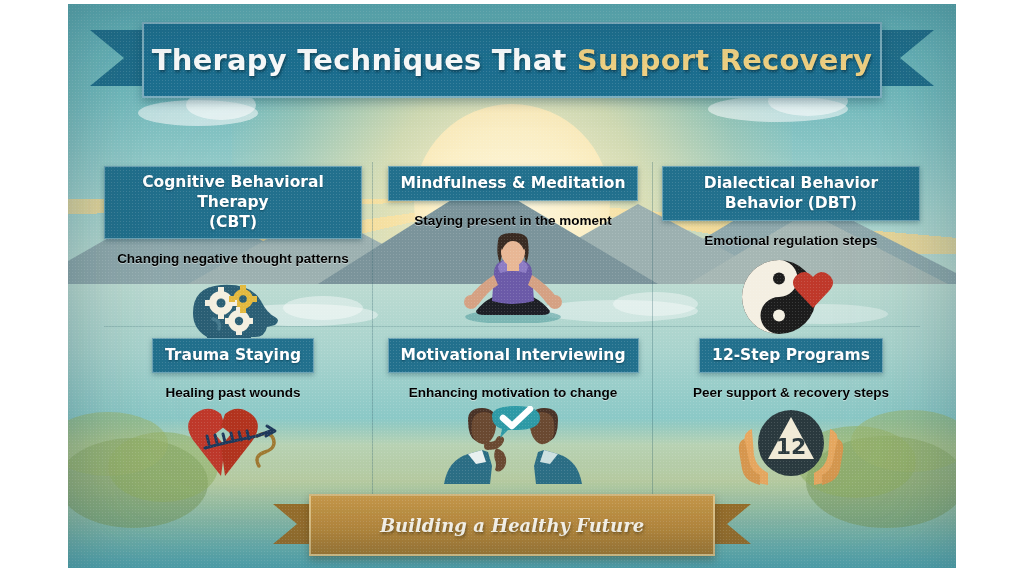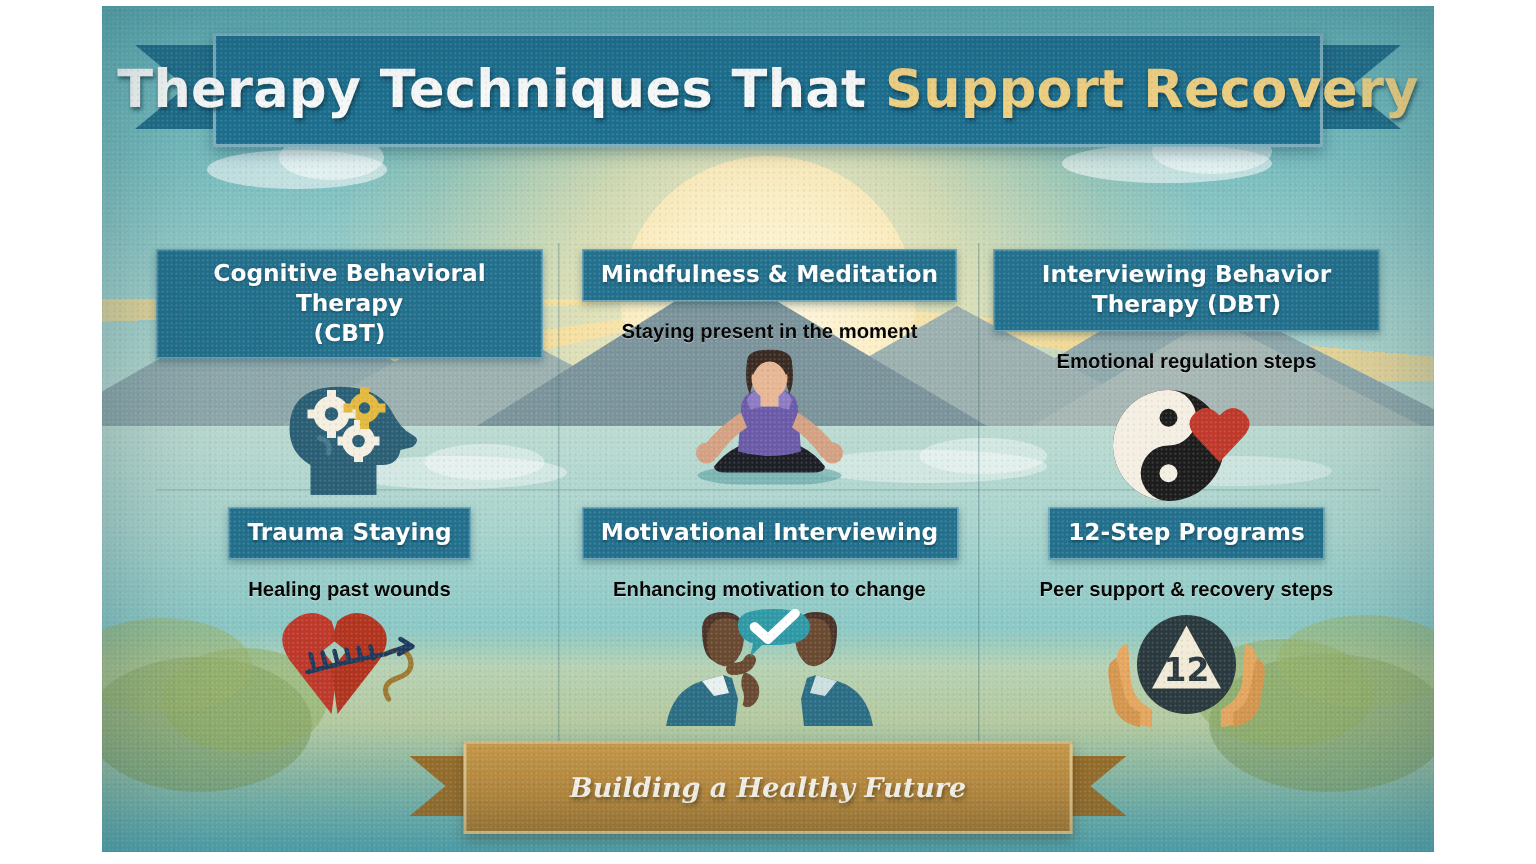--- a/index.html
+++ b/index.html
@@ -75,21 +75,21 @@
   .rt-tail.r{right:0; clip-path:polygon(0 0,100% 0,calc(100% - 34px) 50%,100% 100%,0 100%);}
   .rt-main{
     position:absolute; left:52px; right:52px; top:0; height:72px;
     background:#1d7091;
     border:2px solid rgba(210,232,235,.55);
     box-shadow:0 4px 9px rgba(10,50,65,.35);
     display:flex; align-items:center; justify-content:center;
   }
   .rt-title{
     font-family:"DejaVu Sans",sans-serif;
-    font-weight:700; font-size:35px; letter-spacing:.2px;
+    font-weight:700; font-size:29px; letter-spacing:.2px;
     white-space:nowrap; color:#ffffff;
     text-shadow:1px 2px 3px rgba(8,45,60,.65);
   }
   .rt-title .gold{color:#f5d483;}
 
   
   .grid{position:absolute; left:26px; top:152px; width:836px; height:340px;}
   .vline{position:absolute; top:6px; width:1px; height:332px; background:rgba(45,95,105,.30);}
   .hline{position:absolute; left:10px; width:816px; height:1px; background:rgba(45,95,105,.22);}
 
@@ -197,20 +197,21 @@
 
     <div class="vline" style="left:278px;"></div>
     <div class="vline" style="left:558px;"></div>
     <div class="hline" style="top:170px;"></div>
 
     <div class="card" style="left:10px; top:10px;">
       <div class="card-hdr two">
         <span>Cognitive Behavioral Therapy</span><br>
         <span>(CBT)</span>
       </div>
+      <div class="card-sub">Changing negative thought patterns</div>
       <div class="card-icon">
         <svg width="112" height="82" viewBox="0 0 112 82">
           <path d="M30 82 L30 62 Q16 54 16 38 Q16 12 44 10 Q74 8 84 26 Q90 38 98 42 Q104 45 98 50 L90 52 Q88 62 78 62 L74 62 L74 82 Z" fill="#2b5f75"></path>
           <circle cx="44" cy="28" r="12" fill="#f4efe0"></circle>
             <circle cx="44" cy="28" r="4.5" fill="#2b5f75"></circle>
           <circle cx="66" cy="24" r="10" fill="#e3b93f"></circle>
             <circle cx="66" cy="24" r="3.8" fill="#2b5f75"></circle>
           <circle cx="62" cy="46" r="11" fill="#f4efe0"></circle>
             <circle cx="62" cy="46" r="4.2" fill="#2b5f75"></circle>
           <g fill="#f4efe0">
@@ -252,21 +253,21 @@
           <path d="M44 8 Q44 0 59 0 Q74 0 74 9 Q76 22 72 30 Q70 16 59 15 Q48 16 46 30 Q42 22 44 8 Z" fill="#3a2b22"></path>
           <ellipse cx="59" cy="19" rx="12" ry="14" fill="#e8b795"></ellipse>
           <path d="M47 6 Q59 -2 71 6 Q73 14 70 17 Q66 8 59 8 Q52 8 48 17 Q45 14 47 6 Z" fill="#3a2b22"></path>
           <rect x="53" y="31" width="12" height="7" fill="#e8b795"></rect>
         </svg>
       </div>
     </div>
 
     <div class="card" style="left:568px; top:10px;">
       <div class="card-hdr">
-        <span>Interviewing Behavior Therapy (DBT)</span>
+        <span>Dialectical Behavior Behavior (DBT)</span>
       </div>
       <div class="card-sub">Emotional regulation steps</div>
       <div class="card-icon">
         <svg width="104" height="86" viewBox="0 0 104 86">
           <g transform="translate(2,4)">
             <circle cx="38" cy="38" r="37" fill="#1c1c1c"></circle>
             <path d="M38 1 A37 37 0 0 0 38 75 A18.5 18.5 0 0 1 38 38 A18.5 18.5 0 0 0 38 1 Z" fill="#f4efe2"></path>
             <circle cx="38" cy="19.5" r="6" fill="#1c1c1c"></circle>
             <circle cx="38" cy="56.5" r="6" fill="#f4efe2"></circle>
           </g>

